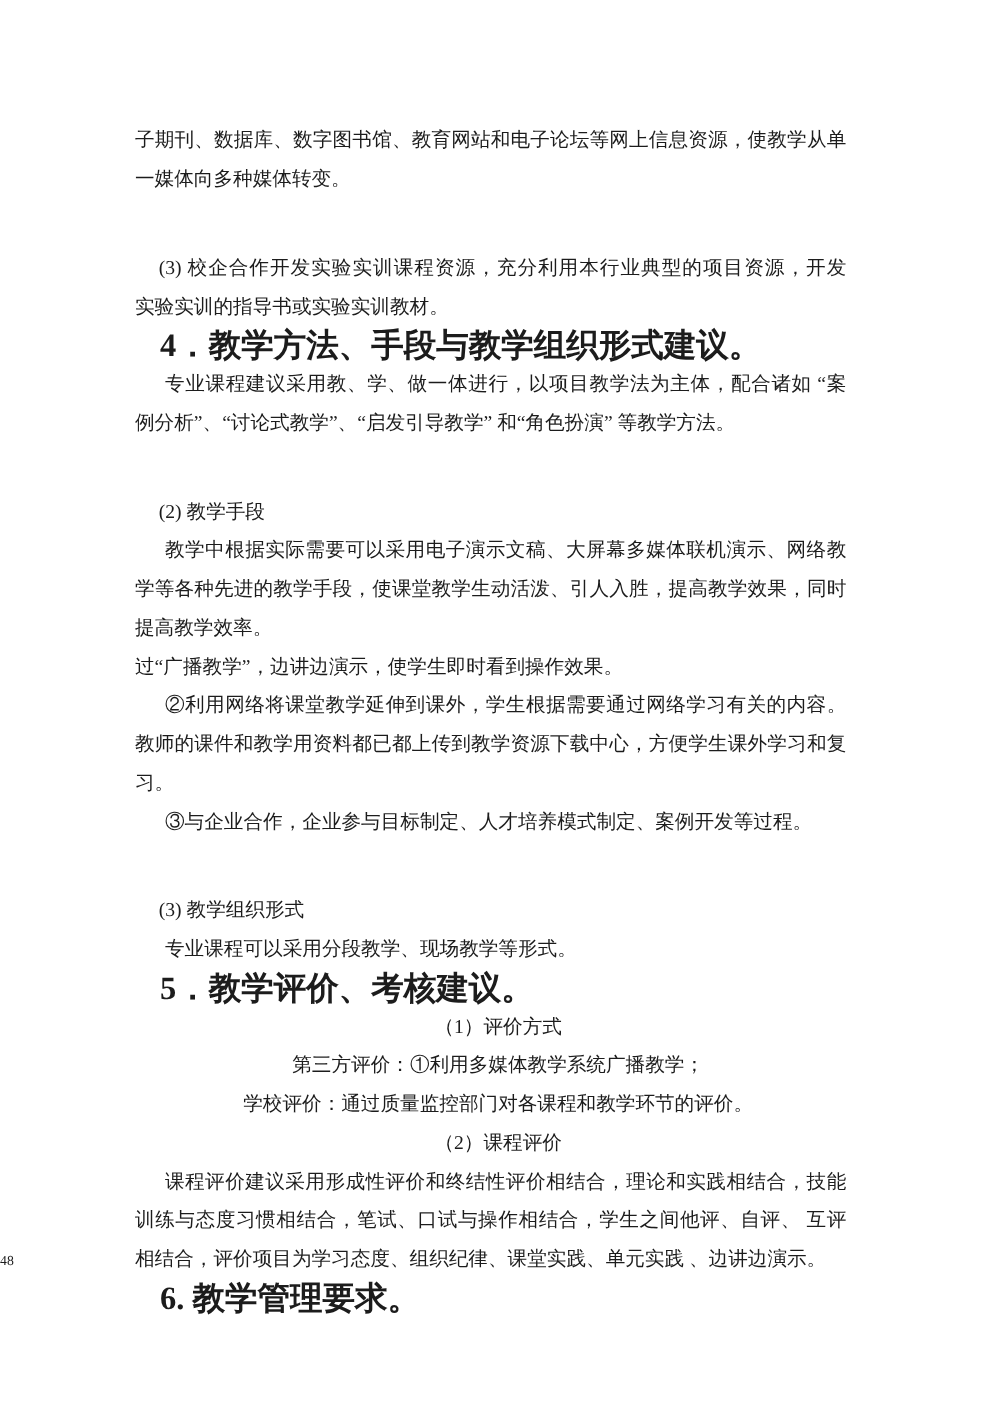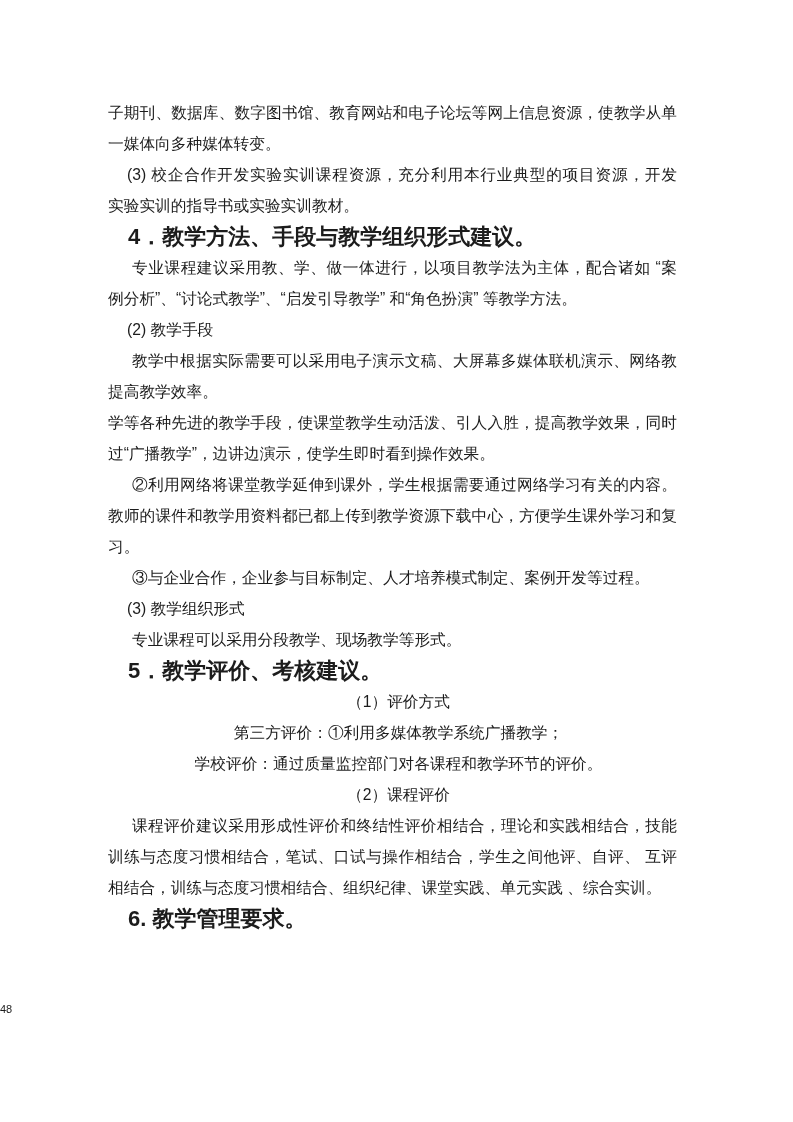--- a/index.html
+++ b/index.html
@@ -5,21 +5,21 @@
   html, body {
     margin: 0;
     padding: 0;
     background: #ffffff;
   }
   .page {
     position: relative;
     width: 793px;
     height: 1122px;
     background: #ffffff;
-    font-family: Liberation Sans, sans-serif;
+    font-family: Liberation Serif, serif;
     color: #1c1c1c;
     overflow: hidden;
   }
   .content {
     position: absolute;
     left: 108px;
     top: 97px;
     width: 569px;
   }
   .ln {
@@ -28,24 +28,24 @@
     height: 31px;
     white-space: pre-wrap;
     overflow: hidden;
   }
   .fill {
     text-align: justify;
     text-align-last: justify;
   }
   .h {
     font-weight: 700;
-    font-size: 22px;
+    font-size: 26px;
   }
   .i12 { padding-left: 12px; text-align: center; }
-  .i19 { padding-left: 19px; }
+  .i19 { padding-left: 19px; margin-top: 40px; }
   .i20 { padding-left: 20px; }
   .i24 { padding-left: 24px; }
   .page-number {
     position: absolute;
     left: 0;
     top: 1000px;
     width: 793px;
     text-align: left;
     font-size: 11px;
     line-height: 18px;
@@ -59,33 +59,33 @@
   <div class="content">
     <div class="ln fill">子期刊、数据库、数字图书馆、教育网站和电子论坛等网上信息资源，使教学从单</div>
     <div class="ln">一媒体向多种媒体转变。</div>
     <div class="ln i19 fill">(3) 校企合作开发实验实训课程资源，充分利用本行业典型的项目资源，开发</div>
     <div class="ln">实验实训的指导书或实验实训教材。</div>
     <div class="ln h i20">4．教学方法、手段与教学组织形式建议。</div>
     <div class="ln i24 fill">专业课程建议采用教、学、做一体进行，以项目教学法为主体，配合诸如 “案</div>
     <div class="ln">例分析”、“讨论式教学”、“启发引导教学” 和“角色扮演” 等教学方法。</div>
     <div class="ln i19">(2) 教学手段</div>
     <div class="ln i24 fill">教学中根据实际需要可以采用电子演示文稿、大屏幕多媒体联机演示、网络教</div>
+    <div class="ln fill">学等各种先进的教学手段，使课堂教学生动活泼、引人入胜，提高教学效果，同时</div>
     <div class="ln">提高教学效率。</div>
-    <div class="ln fill">学等各种先进的教学手段，使课堂教学生动活泼、引人入胜，提高教学效果，同时</div>
     <div class="ln">过“广播教学”，边讲边演示，使学生即时看到操作效果。</div>
     <div class="ln i24 fill">②利用网络将课堂教学延伸到课外，学生根据需要通过网络学习有关的内容。</div>
     <div class="ln fill">教师的课件和教学用资料都已都上传到教学资源下载中心，方便学生课外学习和复</div>
     <div class="ln">习。</div>
     <div class="ln i24">③与企业合作，企业参与目标制定、人才培养模式制定、案例开发等过程。</div>
     <div class="ln i19">(3) 教学组织形式</div>
     <div class="ln i24">专业课程可以采用分段教学、现场教学等形式。</div>
     <div class="ln h i20">5．教学评价、考核建议。</div>
     <div class="ln i12">（1）评价方式</div>
     <div class="ln i12">第三方评价：①利用多媒体教学系统广播教学；</div>
     <div class="ln i12">学校评价：通过质量监控部门对各课程和教学环节的评价。</div>
     <div class="ln i12">（2）课程评价</div>
     <div class="ln i24 fill">课程评价建议采用形成性评价和终结性评价相结合，理论和实践相结合，技能</div>
     <div class="ln fill">训练与态度习惯相结合，笔试、口试与操作相结合，学生之间他评、自评、 互评</div>
-    <div class="ln">相结合，训练与态度习惯相结合、组织纪律、课堂实践、单元实践 、综合实训。</div>
+    <div class="ln">相结合，评价项目为学习态度、组织纪律、课堂实践、单元实践 、边讲边演示。</div>
     <div class="ln h i20">6. 教学管理要求。</div>
   </div>
   <div class="page-number">48</div>
 </div>
 
 </body></html>

